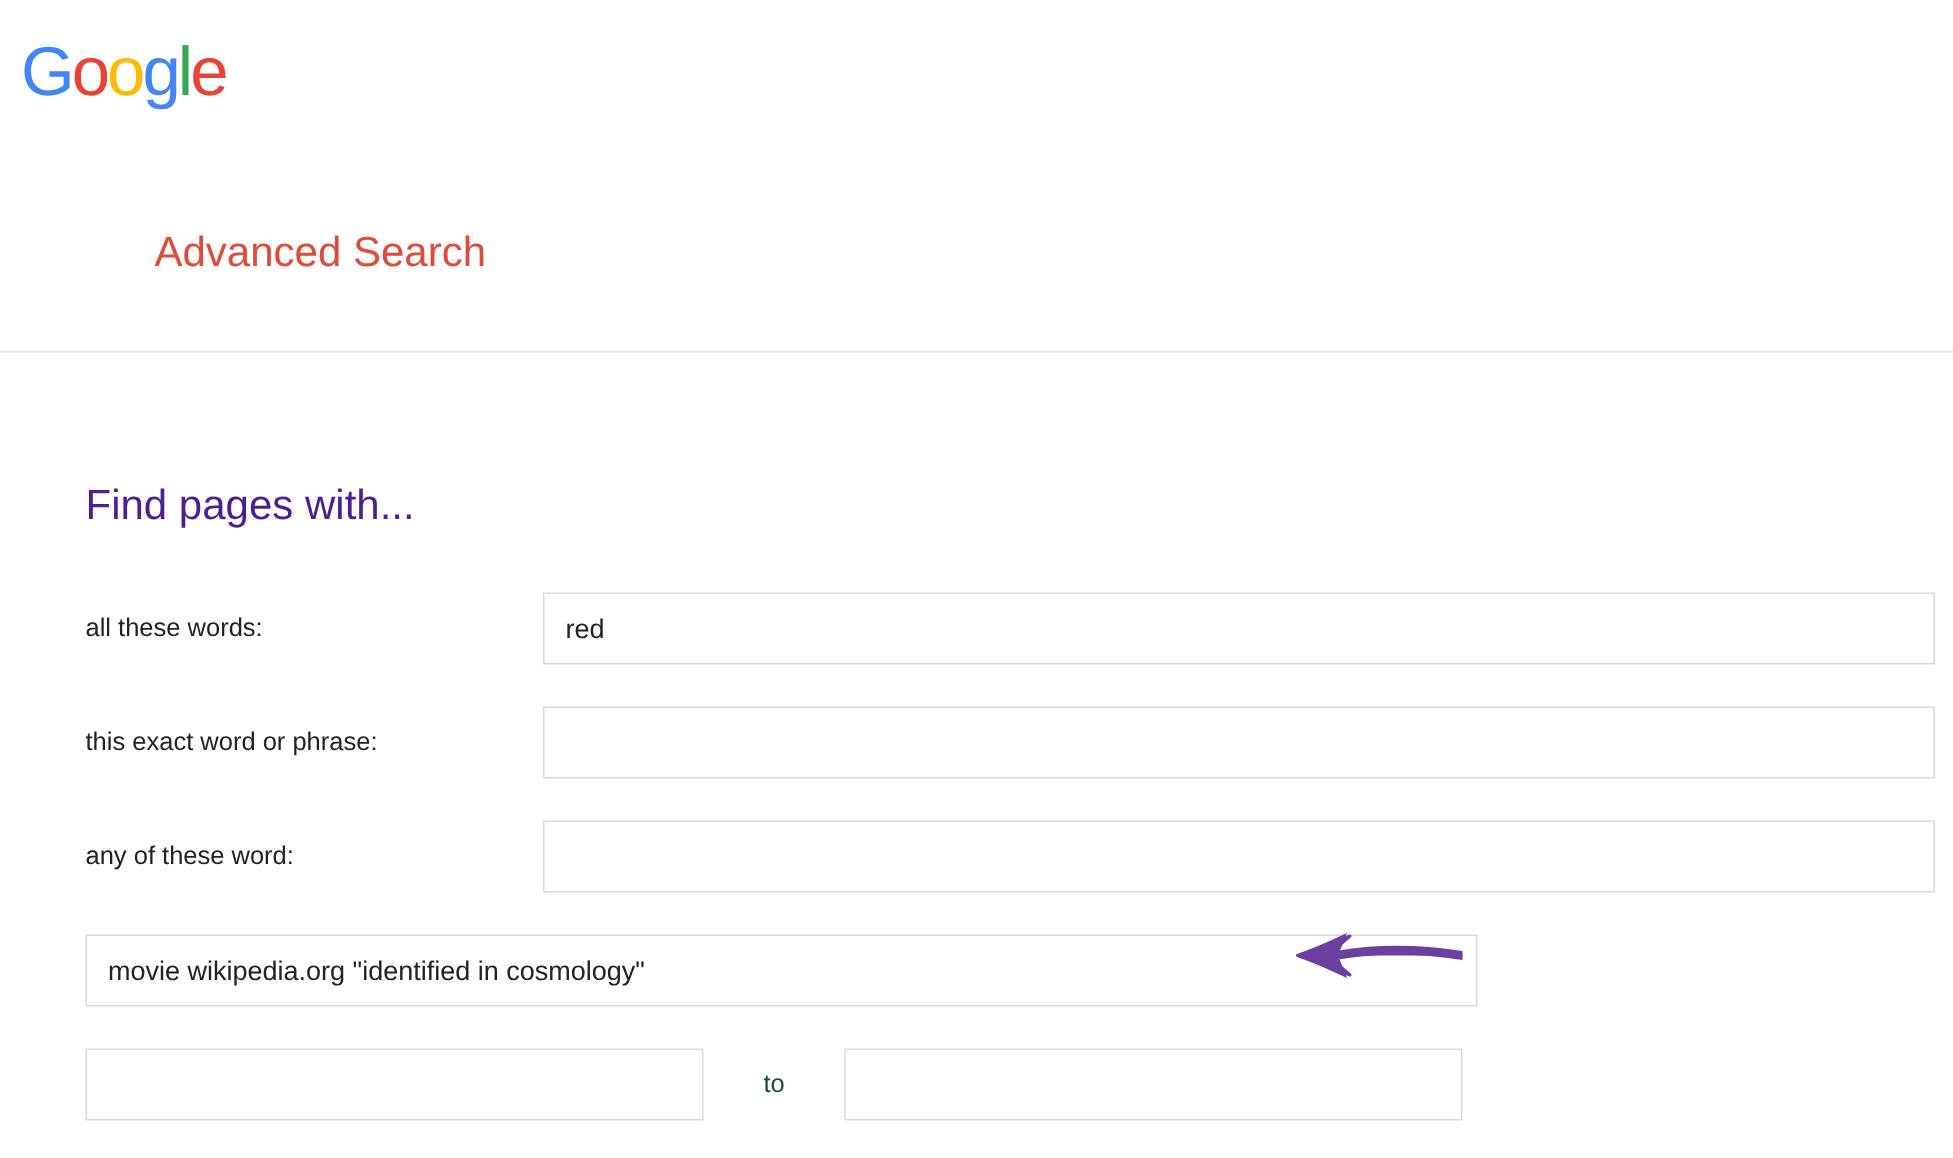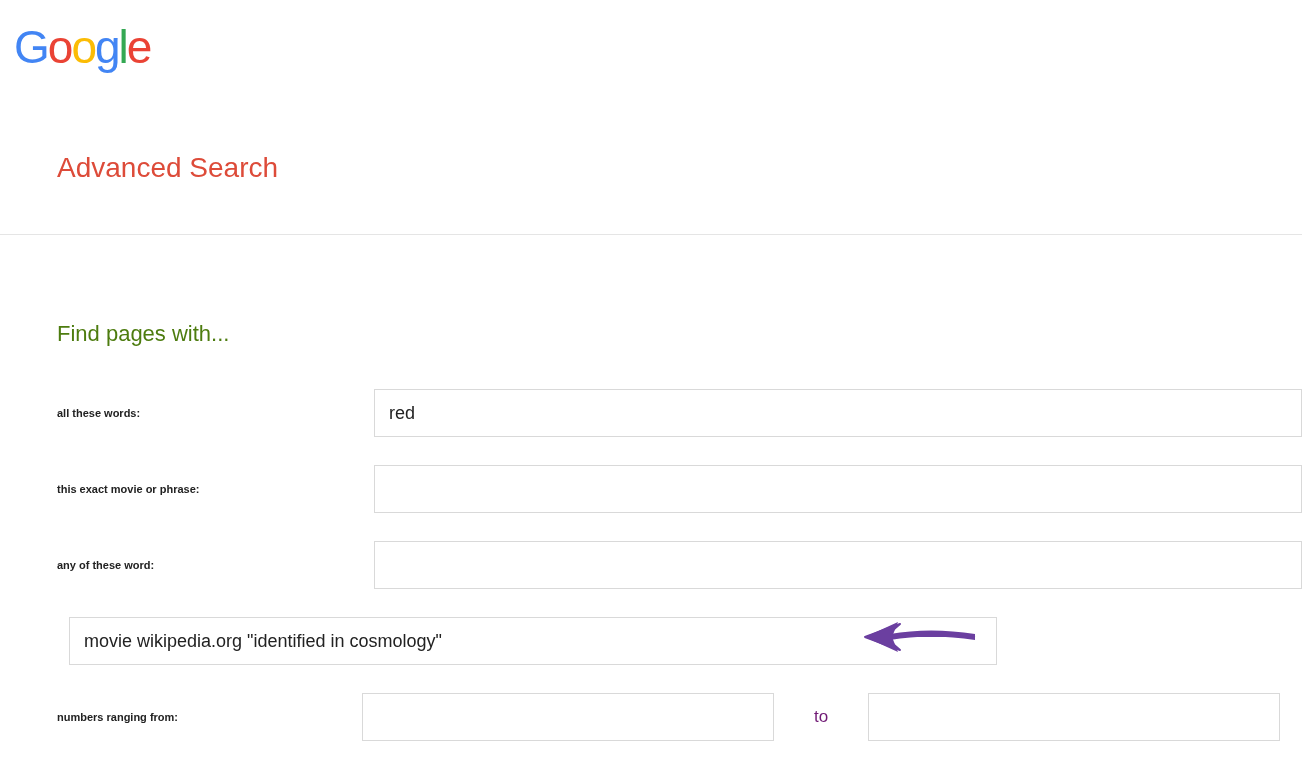--- a/index.html
+++ b/index.html
@@ -24,85 +24,85 @@
       letter-spacing: -2px;
     }
     .logo .g1 { color: #4285F4; }
     .logo .o1 { color: #EA4335; }
     .logo .o2 { color: #FBBC05; }
     .logo .g2 { color: #4285F4; }
     .logo .l  { color: #34A853; }
     .logo .e  { color: #EA4335; }
     .title-section {
       padding: 78px 0 0 57px;
+      margin-left: 46px;
     }
     .page-title {
       color: #dd4b39;
       font-size: 28px;
       font-weight: 400;
     }
     .divider {
       border: none;
       border-top: 1px solid #e5e5e5;
       margin-top: 50px;
       width: 100%;
     }
     .content {
       padding: 86px 0 0 57px;
     }
     .section-heading {
-      font-size: 22px;
+      font-size: 28px;
       font-weight: 400;
-      color: #4d7c0f;
+      color: #4c1d95;
       margin-bottom: 42px;
     }
     .form-row {
       display: flex;
       align-items: center;
       margin-bottom: 28px;
     }
     .label {
       width: 305px;
-      font-size: 11px;
+      font-size: 17px;
       color: #222;
-      font-weight: 700;
+      font-weight: 400;
       flex-shrink: 0;
     }
     .text-input {
       height: 48px;
       border: 1px solid #d9d9d9;
       padding: 0 14px;
       font-size: 18px;
       color: #222;
       background: #fff;
       outline: none;
       font-family: Arial, sans-serif;
     }
     .text-input.wide {
       width: 928px;
-      margin-left: 12px;
     }
     .range-row {
       display: flex;
       align-items: center;
     }
     .range-input {
       width: 412px;
       height: 48px;
       border: 1px solid #d9d9d9;
       padding: 0 14px;
       font-size: 18px;
       color: #222;
       background: #fff;
       outline: none;
       font-family: Arial, sans-serif;
     }
     .to-label {
       font-size: 17px;
-      color: #701a75;
+      color: #14532d;
       padding: 0 40px;
     }
     .arrow-annotation {
       position: absolute;
       left: 860px;
       top: 612px;
       pointer-events: none;
     }
   </style>
 </head>
@@ -122,35 +122,34 @@
 
 <div class="content">
   <h2 class="section-heading">Find pages with...</h2>
 
   <div class="form-row">
     <label class="label">all these words:</label>
     <input type="text" class="text-input wide" value="red" style="">
   </div>
 
   <div class="form-row">
-    <label class="label">this exact movie or phrase:</label>
+    <label class="label">this exact word or phrase:</label>
     <input type="text" class="text-input wide" value="" style="">
   </div>
 
   <div class="form-row">
     <label class="label">any of these word:</label>
     <input type="text" class="text-input wide" value="" style="">
   </div>
 
   <div class="form-row">
     <input type="text" class="text-input wide" value="movie wikipedia.org &quot;identified in cosmology&quot;" style="">
   </div>
 
   <div class="form-row">
-    <label class="label">numbers ranging from:</label>
     <div class="range-row">
       <input type="text" class="range-input" value="" style="">
       <span class="to-label">to</span>
       <input type="text" class="range-input" value="" style="">
     </div>
   </div>
 </div>
 
 <div class="arrow-annotation">
   <svg width="120" height="50" viewBox="0 0 120 50">

